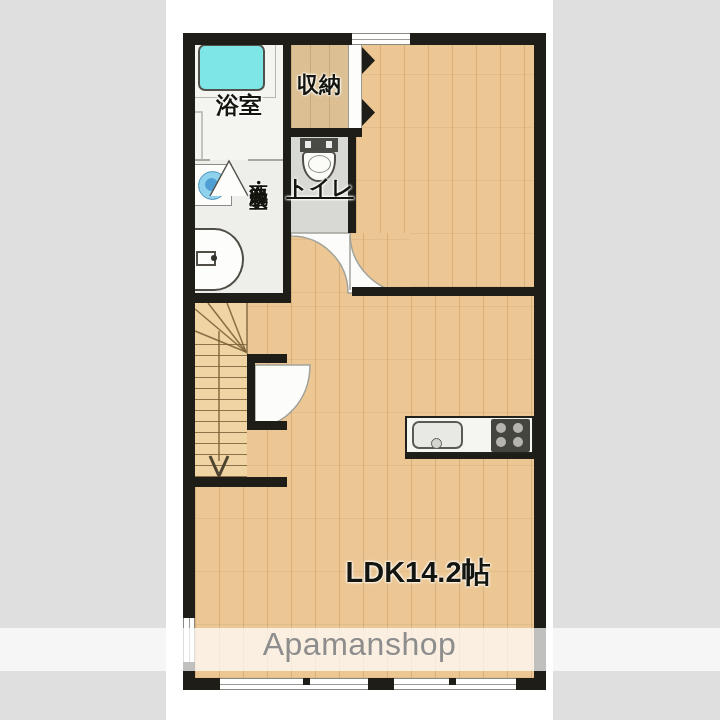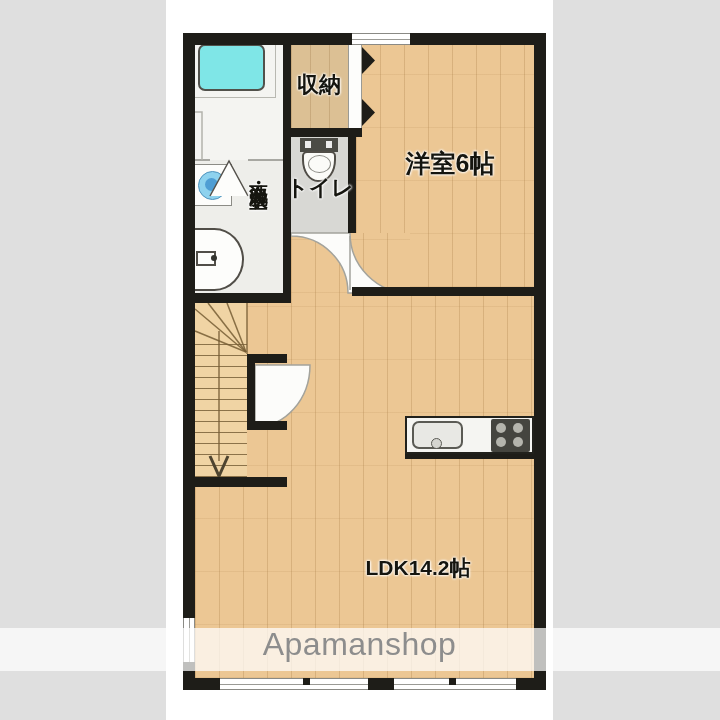--- a/index.html
+++ b/index.html
@@ -178,23 +178,23 @@
     </div>
   <div class="abs winH" style="left:220px;top:678px;width:148px;height:12px;">
       <span class="mid"></span>
     </div>
   <div class="abs winH" style="left:394px;top:678px;width:122px;height:12px;">
       <span class="mid"></span>
     </div>
   <div class="abs tick" style="left:303px;top:678px;width:7px;height:7px;"></div>
   <div class="abs tick" style="left:449px;top:678px;width:7px;height:7px;"></div>
 
+  <div class="abs lbl" style="left:195px;top:92px;width:88px;font-size:23px;">浴室</div>
   <div class="abs lbl" style="left:289px;top:72px;width:60px;font-size:22px;">収納</div>
-  <div class="abs lbl" style="left:366px;top:149px;width:168px;font-size:25px;">洋室6帖</div>
-  <div class="abs lbl" style="left:285px;top:175px;width:70px;font-size:22px;">トイレ</div>
+  <div class="abs lbl" style="left:285px;top:175px;width:70px;font-size:22px;text-decoration:underline;">トイレ</div>
   <div class="abs vlbl" style="left:240px;top:170px;width:27px;height:126px;font-size:18.5px;">洗面・脱衣室</div>
-  <div class="abs lbl" style="left:316px;top:556px;width:204px;font-size:21px;">LDK14.2帖</div>
+  <div class="abs lbl" style="left:316px;top:556px;width:204px;font-size:29px;">LDK14.2帖</div>
 
 </div>
 
 <div class="abs band">
   <span>Apamanshop</span>
 </div>
 
 </body></html>

